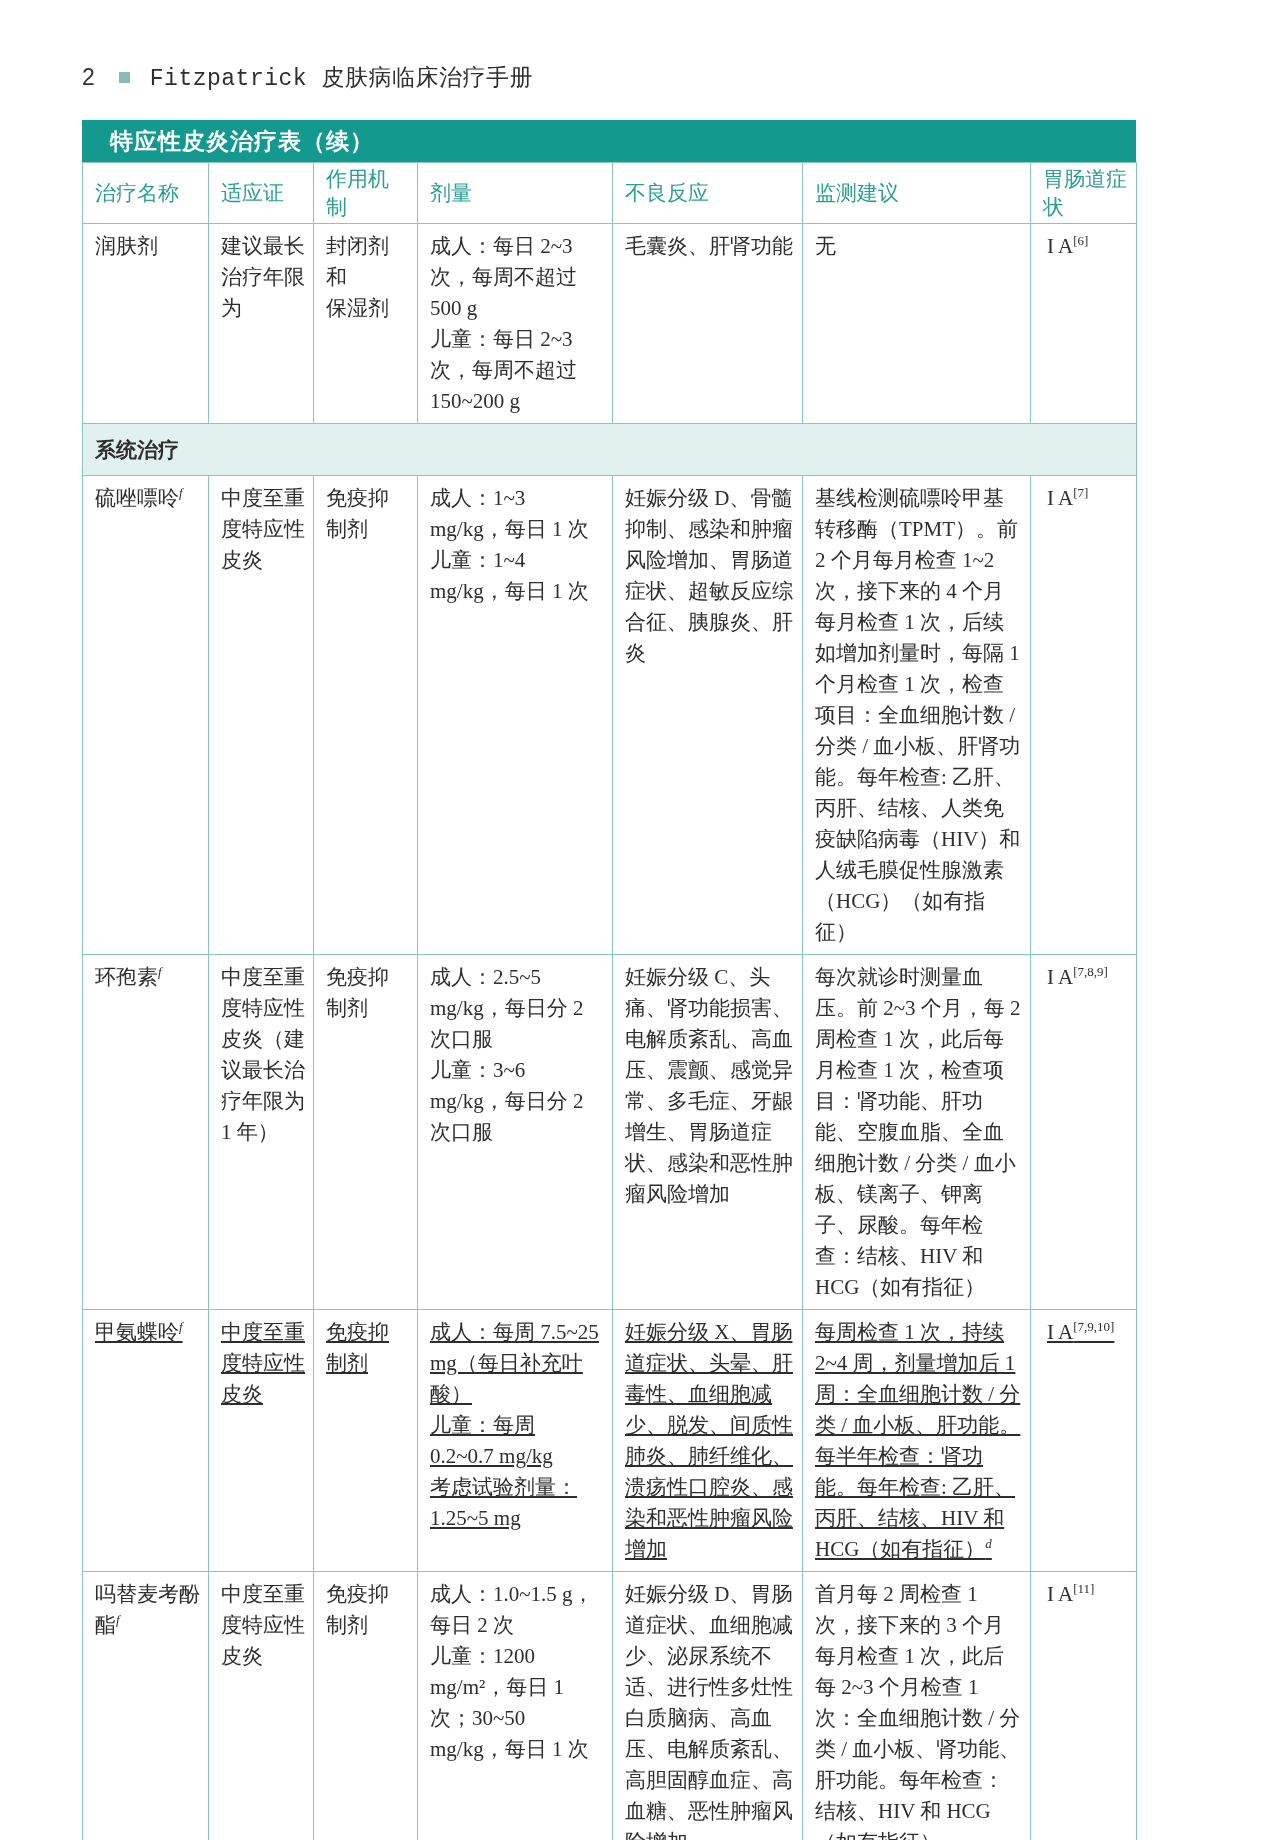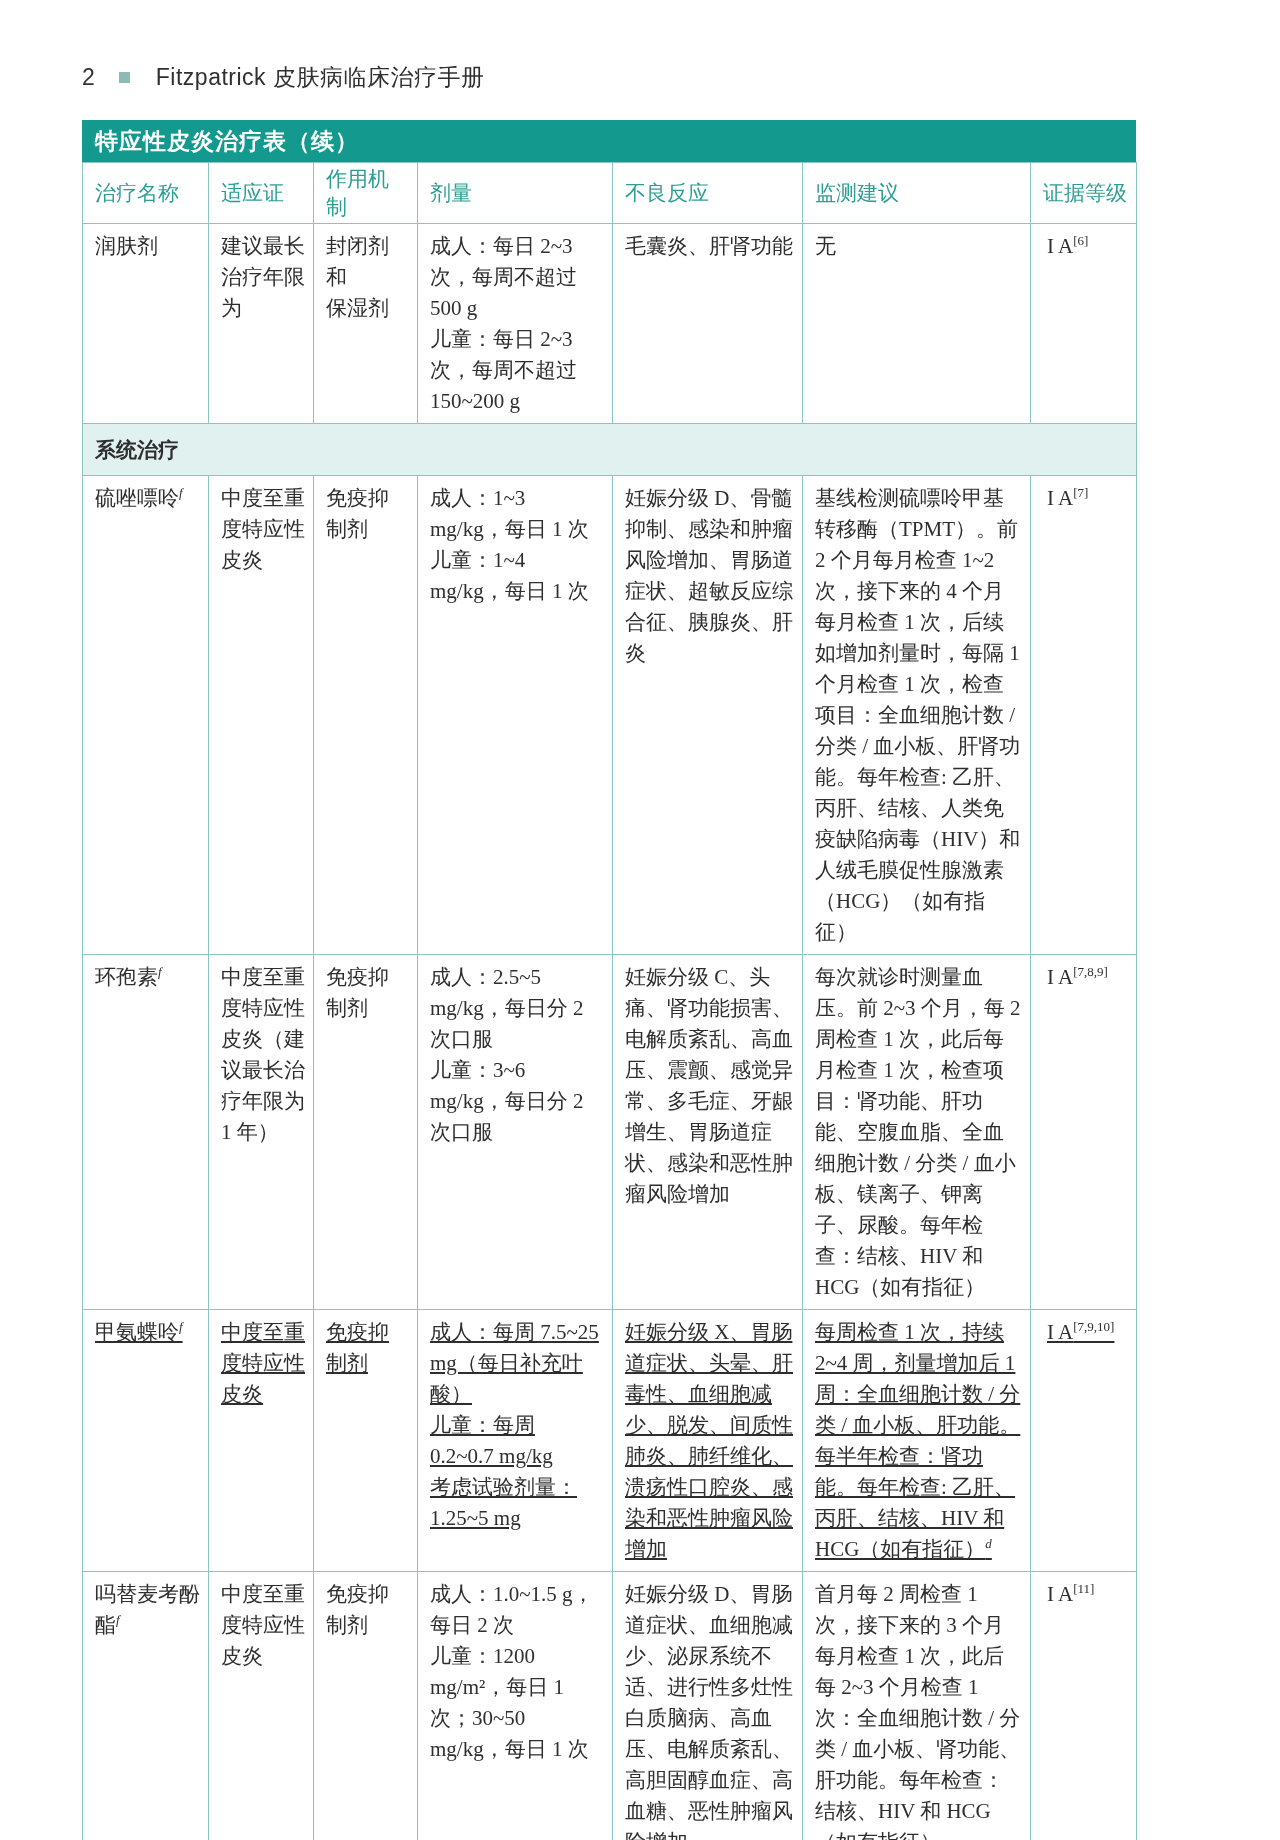--- a/index.html
+++ b/index.html
@@ -19,33 +19,33 @@
     font-family:"Liberation Serif","DejaVu Serif",serif;
     color:var(--ink);
   }
   .page-header{
     position:absolute;top:62px;left:82px;
     display:flex;align-items:center;
     font-family:"Liberation Sans","DejaVu Sans",sans-serif;
   }
   .page-number{font-size:23px;color:#333;}
   .bullet{width:11px;height:11px;background:#8cbbb6;margin-left:24px;}
-  .book-title{font-size:23px;color:#2f2f2f;margin-left:26px;letter-spacing:0.5px;}
+  .book-title{font-size:23px;color:#2f2f2f;margin-left:20px;letter-spacing:0.5px;font-family:Liberation Mono, monospace;}
 
   .table-wrap{
     position:absolute;top:120px;left:82px;width:1054px;
   }
   .table-title{
     background:var(--teal);
     color:#ffffff;
     font-family:"Liberation Sans","DejaVu Sans",sans-serif;
     font-weight:bold;
     font-size:23px;
     height:42px;line-height:42px;
-    padding-left:13px;
+    padding-left:28px;
     letter-spacing:1px;
   }
   table{
     width:1054px;
     table-layout:fixed;
     border-collapse:collapse;
   }
   col.c-name{width:126px;}
   col.c-ind{width:105px;}
   col.c-mech{width:104px;}
@@ -115,21 +115,21 @@
         <col class="c-ev">
     </colgroup>
     <thead>
       <tr>
         <th>治疗名称</th>
         <th>适应证</th>
         <th>作用机制</th>
         <th>剂量</th>
         <th>不良反应</th>
         <th>监测建议</th>
-        <th>证据等级</th>
+        <th>胃肠道症状</th>
       </tr>
     </thead>
     <tbody>
       <tr class="r0">
         <td><span>润肤剂</span><sup class="name-sup"></sup></td>
         <td>建议最长治疗年限为</td>
         <td>封闭剂和
 保湿剂</td>
         <td>成人：每日 2~3 次，每周不超过 500 g
 儿童：每日 2~3 次，每周不超过 150~200 g</td>

